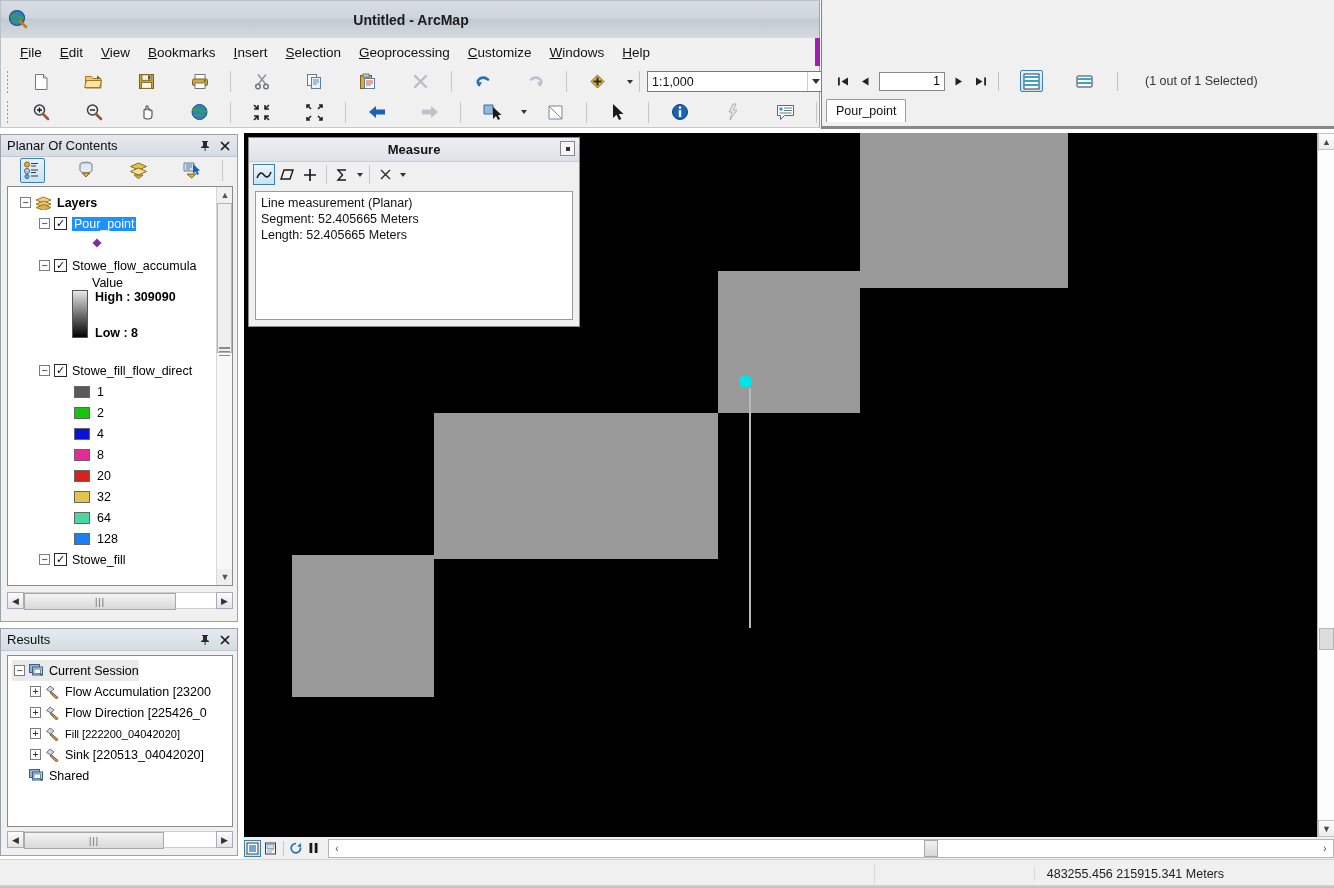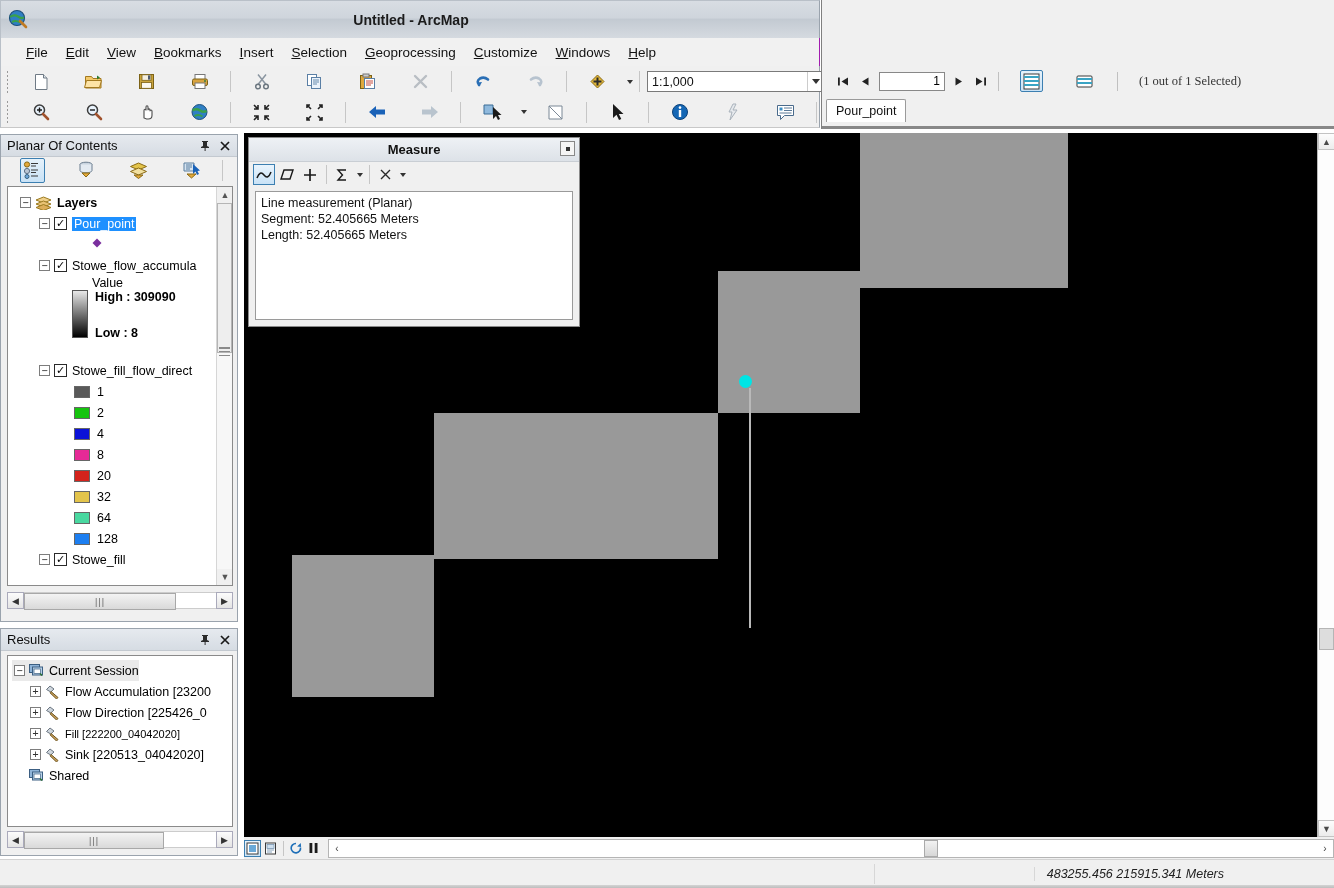--- a/index.html
+++ b/index.html
@@ -29,22 +29,22 @@
     position: absolute; left: 0; top: 0; width: 820px; height: 38px;
     display: flex; align-items: center; justify-content: center;
     font-weight: bold; font-size: 14px; color: #1b1b1b;
     pointer-events: none;
   }
 
   
   .menubar {
     position: absolute; left: 0; top: 38px; width: 820px; height: 28px;
     background: #f1f1f1;
-    border-left: 1px solid #b9c0c8; border-right: 1px solid #a21caf;
-    display: flex; align-items: center; padding-left: 16px;
+    border-left: 1px solid #b9c0c8; border-right: 5px solid #a21caf;
+    display: flex; align-items: center; padding-left: 10px;
   }
   .menu-item {
     padding: 4px 9px; font-size: 13.5px; color: #111; cursor: default; white-space: nowrap;
   }
   .menu-item u { text-decoration: underline; }
 
   
   .toolbar {
     position: absolute; left: 0; width: 820px; height: 31px;
     background: #f0f0f0;
@@ -213,21 +213,21 @@
   .nav-btn {
     width: 20px; height: 20px; display: flex; align-items: center; justify-content: center;
     font-size: 11px; color: #222;
   }
   .rec-box {
     width: 66px; height: 19px; background: #fff; border: 1px solid #888;
     display: flex; align-items: center; justify-content: flex-end; padding-right: 4px;
     font-size: 12px; margin: 0 2px;
   }
   .nav-sep { width: 1px; height: 19px; background: #c0c0c0; margin: 0 5px; }
-  .sel-text { font-size: 12.5px; color: #333; margin-left: 14px; font-family: Liberation Serif, serif; }
+  .sel-text { font-size: 12.5px; color: #333; margin-left: 20px; }
   #attr-tab {
     position: absolute; left: 4px; top: 99px; height: 23px; padding: 0 9px;
     background: #fff; border: 1px solid #9a9a9a; border-bottom: none;
     display: flex; align-items: center; font-size: 12.5px; color: #111;
     border-radius: 2px 2px 0 0;
   }
   #attr-bottomline { position: absolute; left: 0; top: 126px; right: 0; height: 3px; background: #888; }
 
   
   #map-outer {
@@ -273,21 +273,21 @@
   }
   #map-hscroll .thumb {
     position: absolute; left: 595px; top: 0; width: 14px; height: 17px;
     background: linear-gradient(#f2f2f2,#d7d7d7); border: 1px solid #aaa;
   }
 
   
   #statusbar {
     position: absolute; left: 0; top: 859px; width: 1334px; height: 29px;
     background: #f0f0f0; border-top: 1px solid #d2d2d2;
-    display: flex; align-items: center; font-style: italic;
+    display: flex; align-items: center;
   }
   #status-left { flex: 1; }
   #status-seg { width: 160px; height: 20px; border-left: 1px solid #d7d7d7; }
   #status-coords {
     width: 300px; text-align: right; padding-right: 110px;
     font-size: 12.5px; color: #222; border-left: 1px solid #d7d7d7;
   }
   #bottom-shadow { position: absolute; left: 0; bottom: 0; width: 1334px; height: 3px; background: linear-gradient(#d4d4d4,#bdbdbd); }
 
   svg { display: block; }

